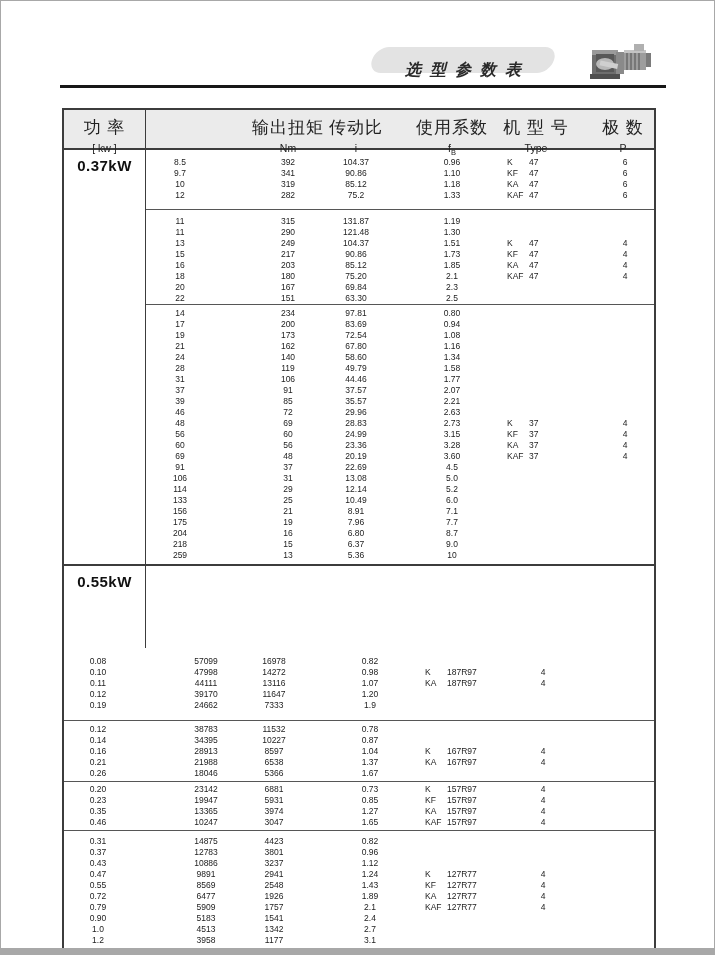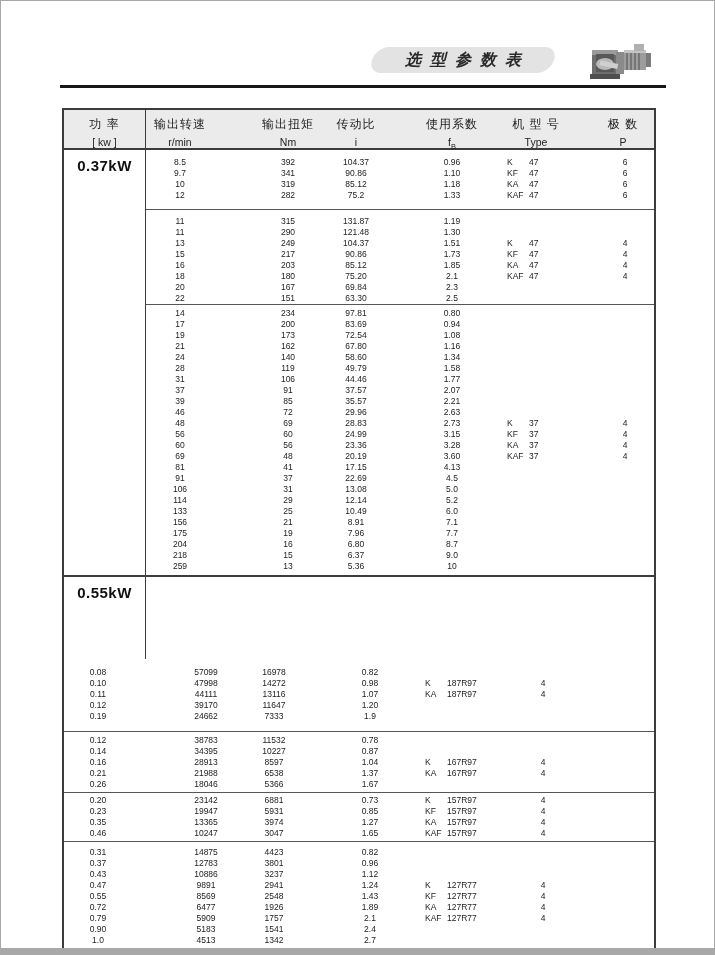--- a/index.html
+++ b/index.html
@@ -25,21 +25,21 @@
 
   
   .lozenge {
     position:absolute; left:372px; top:47px;
     width:182px; height:26px;
     background:#e3e3e3;
     border-radius:13px;
     transform:skewX(-18deg);
   }
   .page-title {
-    position:absolute; left:368px; top:50px;
+    position:absolute; left:368px; top:60px;
     width:190px;
     text-align:center;
     font-size:16px; font-style:italic; font-weight:600;
     letter-spacing:9px; padding-left:9px;
     color:#2a2a2a;
     white-space:nowrap;
   }
   .motor-img { position:absolute; left:588px; top:40px; }
   .header-rule {
     position:absolute; left:60px; top:85px;
@@ -58,21 +58,21 @@
     height:40px;
     background:#ebebeb;
     border-bottom:2px solid #3c3c3c;
   }
   .th-power {
     width:82px; flex:0 0 82px;
     border-right:1px solid #3c3c3c;
     text-align:center; padding-top:6px;
   }
   .th-rest { position:relative; flex:1; }
-  .th-zh { font-size:12px; color:#222; letter-spacing:1px; }
+  .th-zh { font-size:17px; color:#222; letter-spacing:1px; }
   .th-unit { font-size:10.5px; color:#222; margin-top:3px; }
   .hcell { position:absolute; top:0; transform:translateX(-50%); text-align:center; width:110px; }
   .hcell .th-zh { display:block; padding-top:6px; }
   .hcell .th-unit { display:block; }
   sub.fb-sub { font-size:7.5px; }
 
   .section { display:flex; }
   .section-sep { border-top:2px solid #3c3c3c;flex-direction:column; }
   .pcol {
     width:82px; flex:0 0 82px;
@@ -125,24 +125,20 @@
 
 <div class="header-rule"></div>
 
 <div class="sel-table">
   <div class="thead">
     <div class="th-power">
       <div class="th-zh">功  率</div>
       <div class="th-unit">[ kw ]</div>
     </div>
     <div class="th-rest">
-      <div class="hcell" style="left:34px">
-        <span class="th-zh">输出转速</span>
-        <span class="th-unit">r/min</span>
-      </div>
       <div class="hcell" style="left:142px">
         <span class="th-zh">输出扭矩</span>
         <span class="th-unit">Nm</span>
       </div>
       <div class="hcell" style="left:210px">
         <span class="th-zh">传动比</span>
         <span class="th-unit">i</span>
       </div>
       <div class="hcell" style="left:306px">
         <span class="th-zh">使用系数</span>
@@ -341,26 +337,20 @@
             </div>
             <div class="trow">
               <span class="c-speed">69</span>
               <span class="c-torque">48</span>
               <span class="c-ratio">20.19</span>
               <span class="c-fb">3.60</span>
               <span class="c-model"><span class="m-prefix">KAF</span><span class="m-num">37</span></span>
               <span class="c-poles">4</span>
             </div>
             <div class="trow">
-              <span class="c-speed">81</span>
-              <span class="c-torque">41</span>
-              <span class="c-ratio">17.15</span>
-              <span class="c-fb">4.13</span>
-            </div>
-            <div class="trow">
               <span class="c-speed">91</span>
               <span class="c-torque">37</span>
               <span class="c-ratio">22.69</span>
               <span class="c-fb">4.5</span>
             </div>
             <div class="trow">
               <span class="c-speed">106</span>
               <span class="c-torque">31</span>
               <span class="c-ratio">13.08</span>
               <span class="c-fb">5.0</span>

